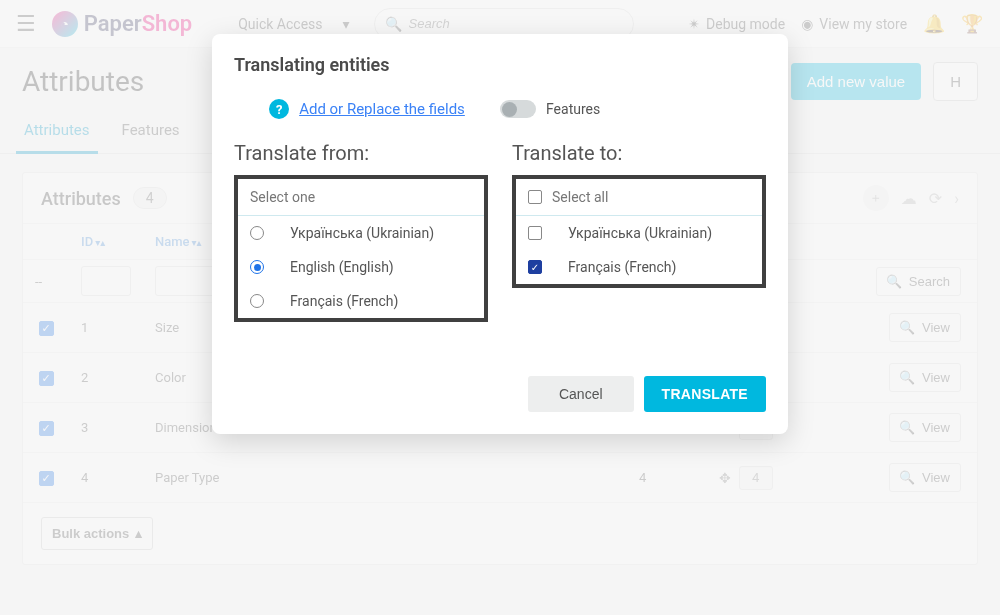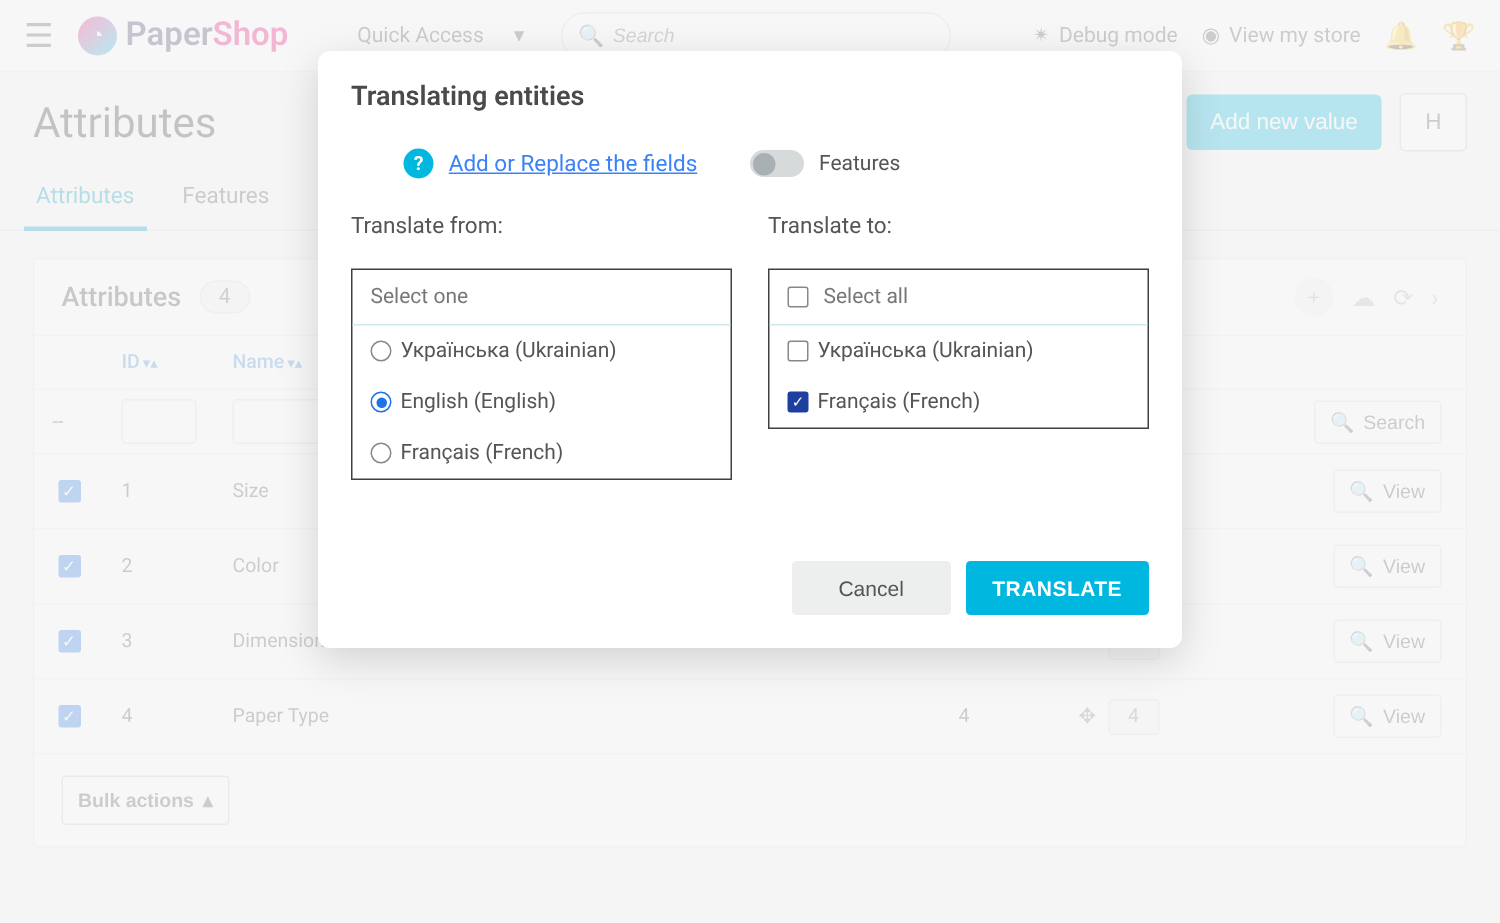--- a/index.html
+++ b/index.html
@@ -159,33 +159,33 @@
     width: 36px; height: 18px; border-radius: 10px; background: #d6dadb;
     position: relative; cursor: pointer; margin-right: 10px;
   }
   .switch::after {
     content: ''; position: absolute; width: 15px; height: 15px; border-radius: 50%;
     background: #a9b0b3; top: 1.5px; left: 2px;
   }
   .switch-label { font-size: 14px; color: #555; }
   .modal-cols { display: flex; gap: 24px; }
   .mcol { flex: 1; }
-  .mcol-label { font-size: 15px; color: #555; margin-bottom: 20px; }
+  .mcol-label { font-size: 20px; color: #555; margin-bottom: 10px; }
   .listbox {
-    border: 1px solid #404040;
+    border: 4px solid #404040;
     text-align: right;
   }
   .listbox .head {
     padding: 10px 12px; font-size: 14px; color: #777;
     border-bottom: 1px solid #cfe9ef;
     display: flex; align-items: center; gap: 10px;
   }
   .listbox .opt {
     padding: 9px 12px; font-size: 14px; color: #555;
-    display: flex; align-items: center; gap: 6px; cursor: pointer;
+    display: flex; align-items: center; gap: 26px; cursor: pointer;
   }
   .radio {
     width: 14px; height: 14px; border-radius: 50%; border: 1.5px solid #888;
     display: inline-flex; align-items: center; justify-content: center;
   }
   .radio.sel::after { content: ''; width: 7px; height: 7px; border-radius: 50%; background: #1e73e8; }
   .radio.sel { border-color: #1e73e8; }
   .cbox {
     width: 14px; height: 14px; border: 1.5px solid #888; border-radius: 2px;
     display: inline-flex; align-items: center; justify-content: center; font-size: 10px; color:#fff;

